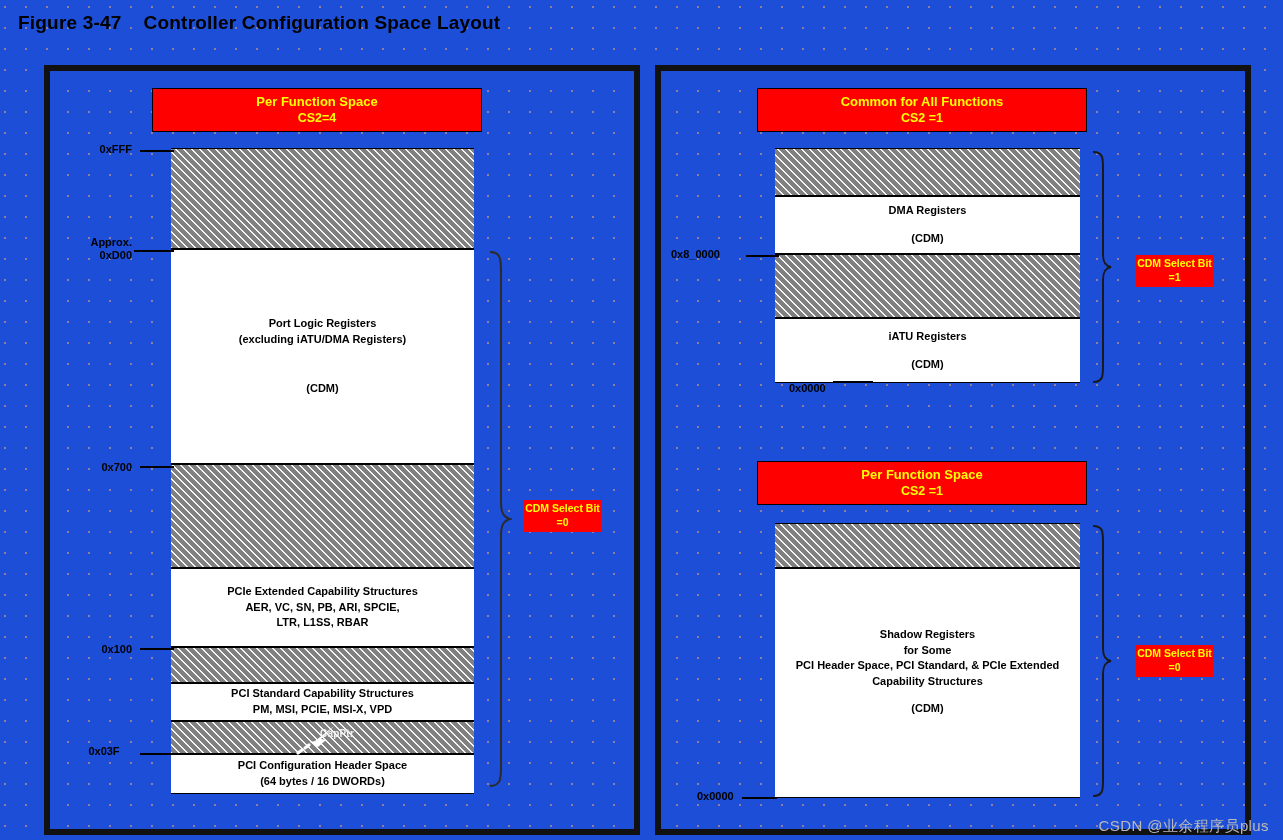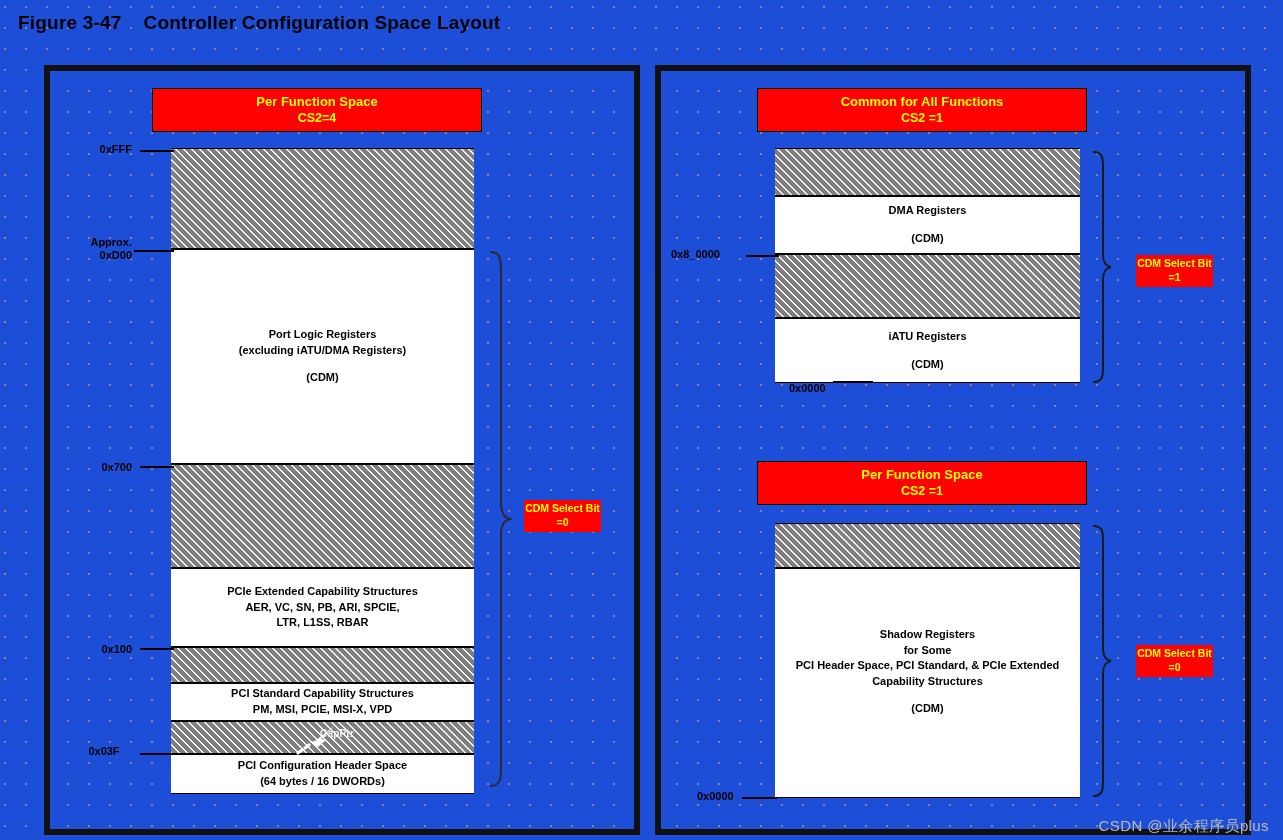--- a/index.html
+++ b/index.html
@@ -175,21 +175,21 @@
   <div class="panel" id="panel-left"></div>
 
   <div class="redbox" style="left:152px; top:88px; width:330px; height:44px;">
     <span class="l1">Per Function Space</span>
     <span class="l2">CS2=4</span>
   </div>
 
   <div class="memcol" style="left:171px; top:148px; width:303px; height:638px; border:none;">
     <div class="seg hatch" style="top:0px; height:101px;"></div>
 
-    <div class="seg plain" style="top:101px; height:215px;">
+    <div class="seg plain" style="top:101px; height:215px;gap:11px;">
       <span>Port Logic Registers
 (excluding iATU/DMA Registers)</span>
       <span class="gap"></span>
       <span>(CDM)</span>
     </div>
 
     <div class="seg hatch" style="top:316px; height:104px;"></div>
 
     <div class="seg plain" style="top:420px; height:79px;">
       <span>PCIe Extended Capability Structures

